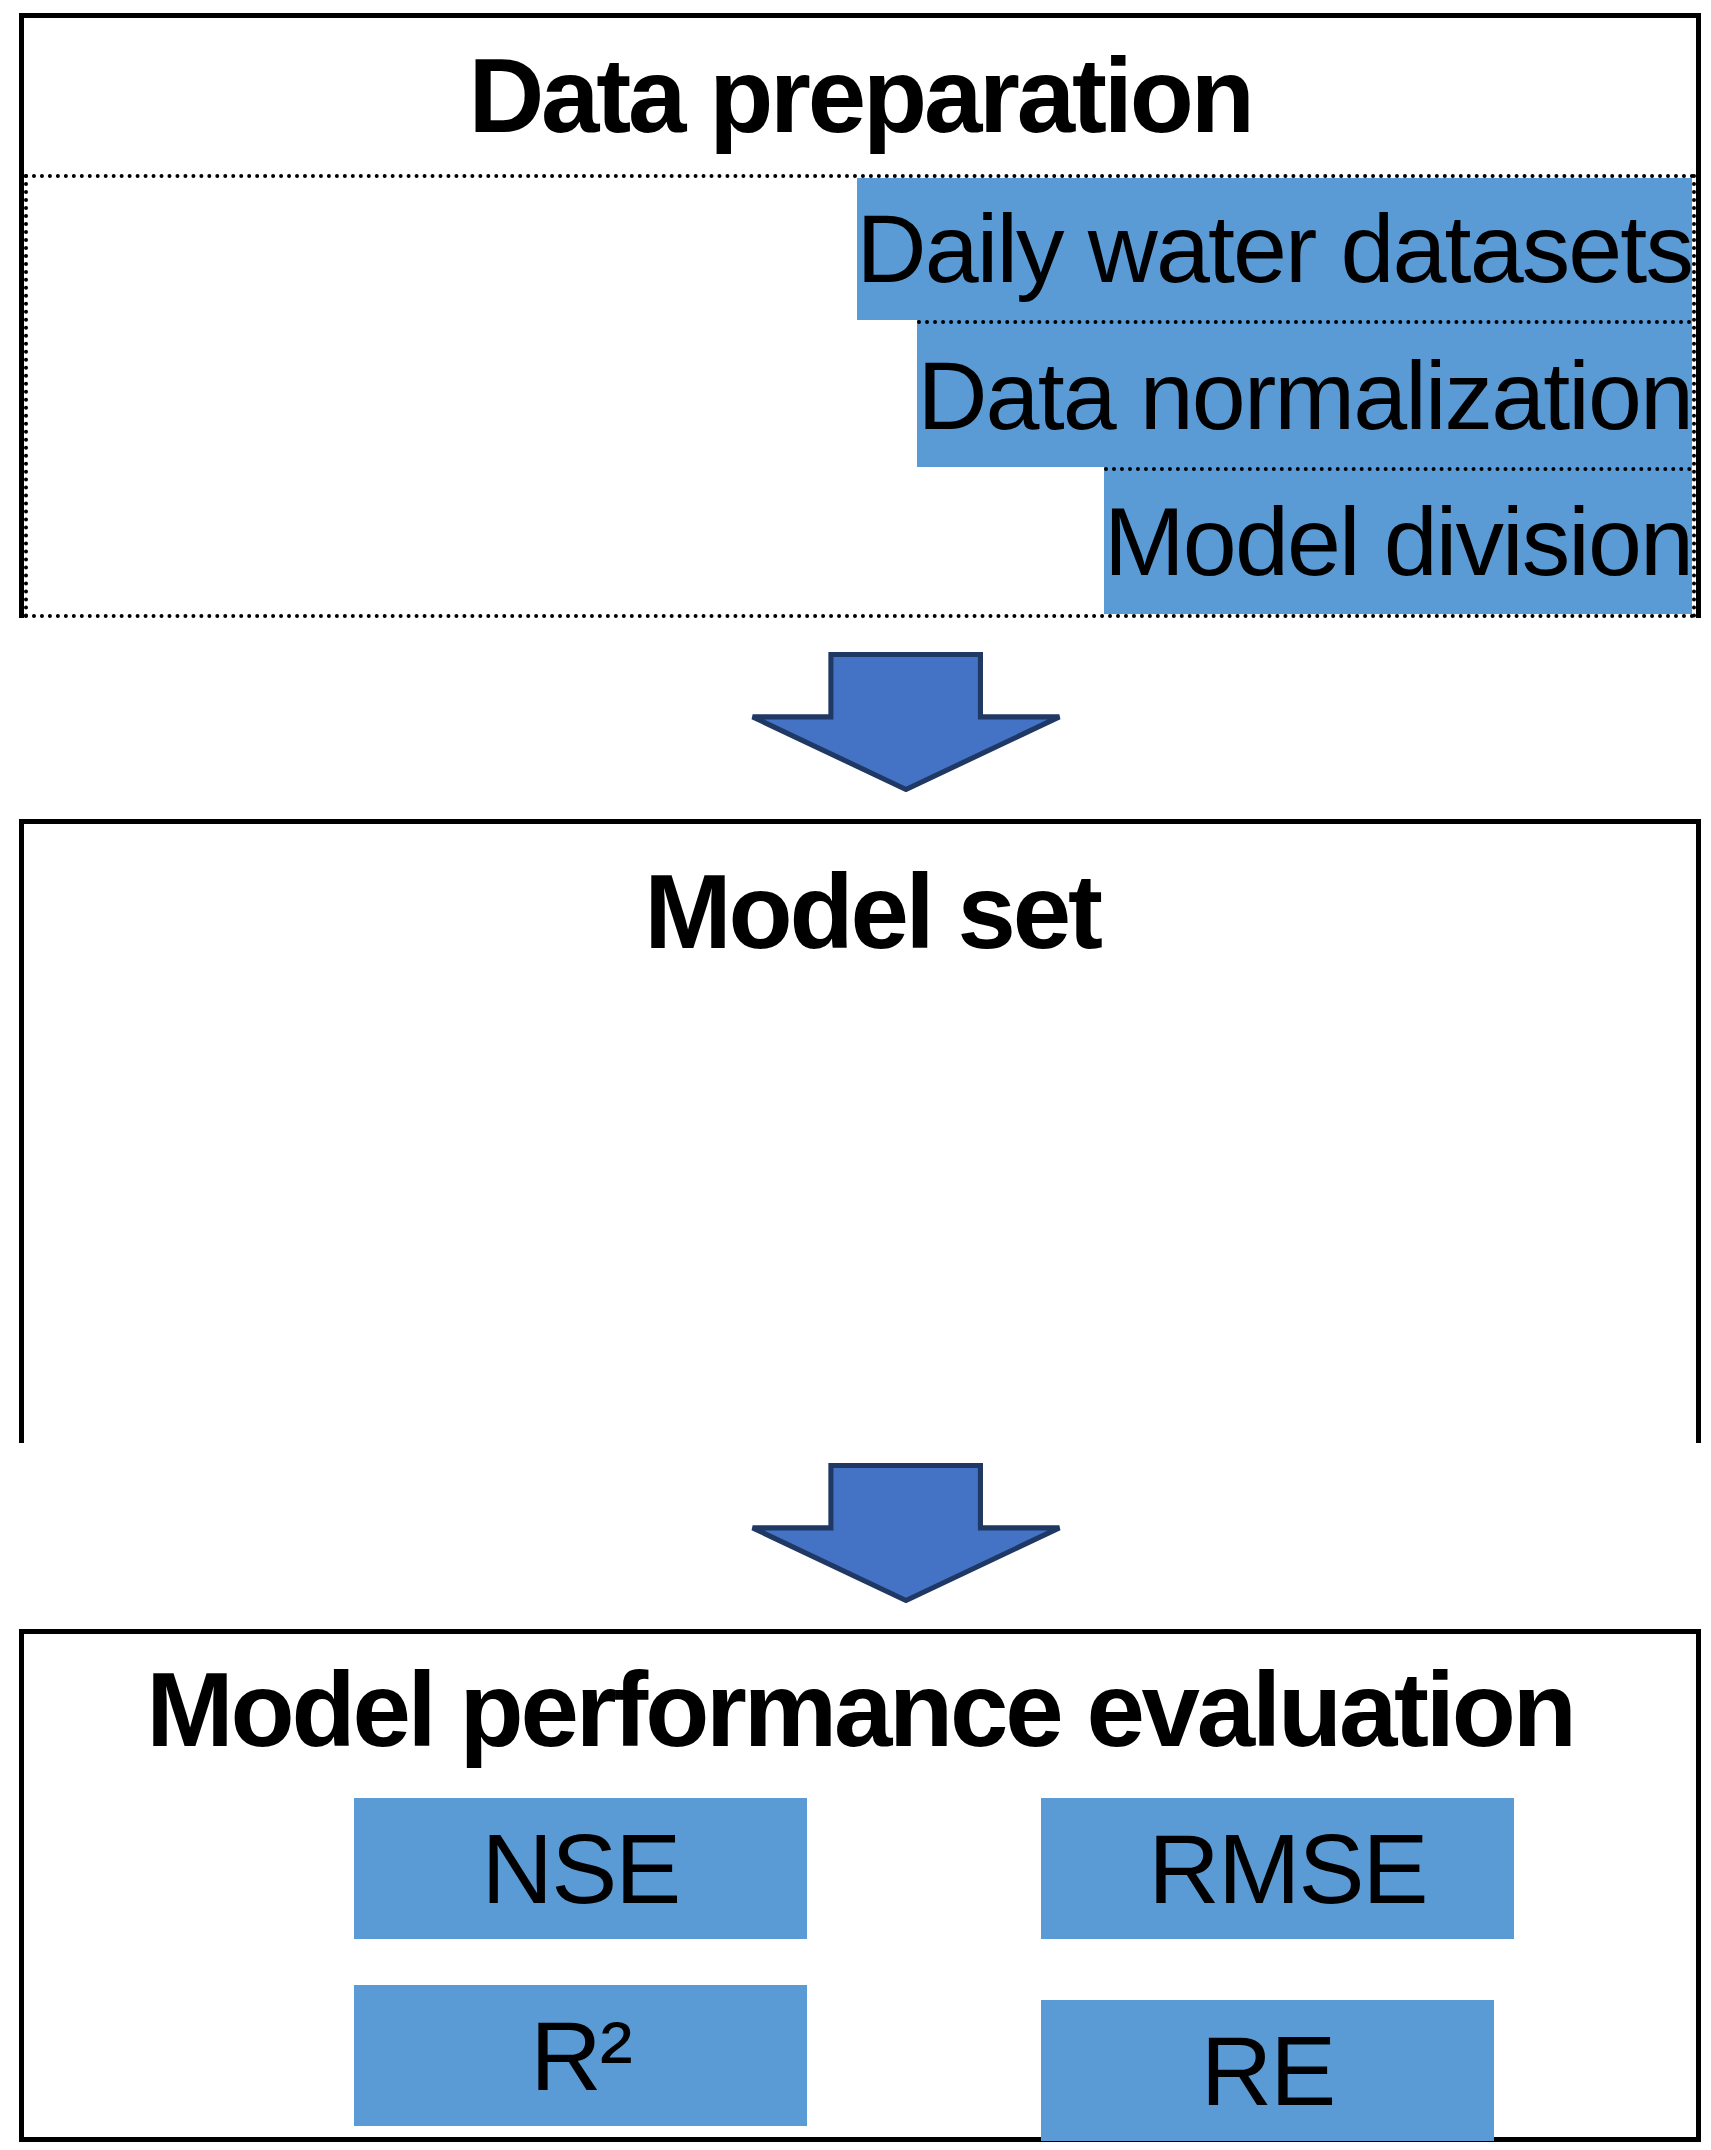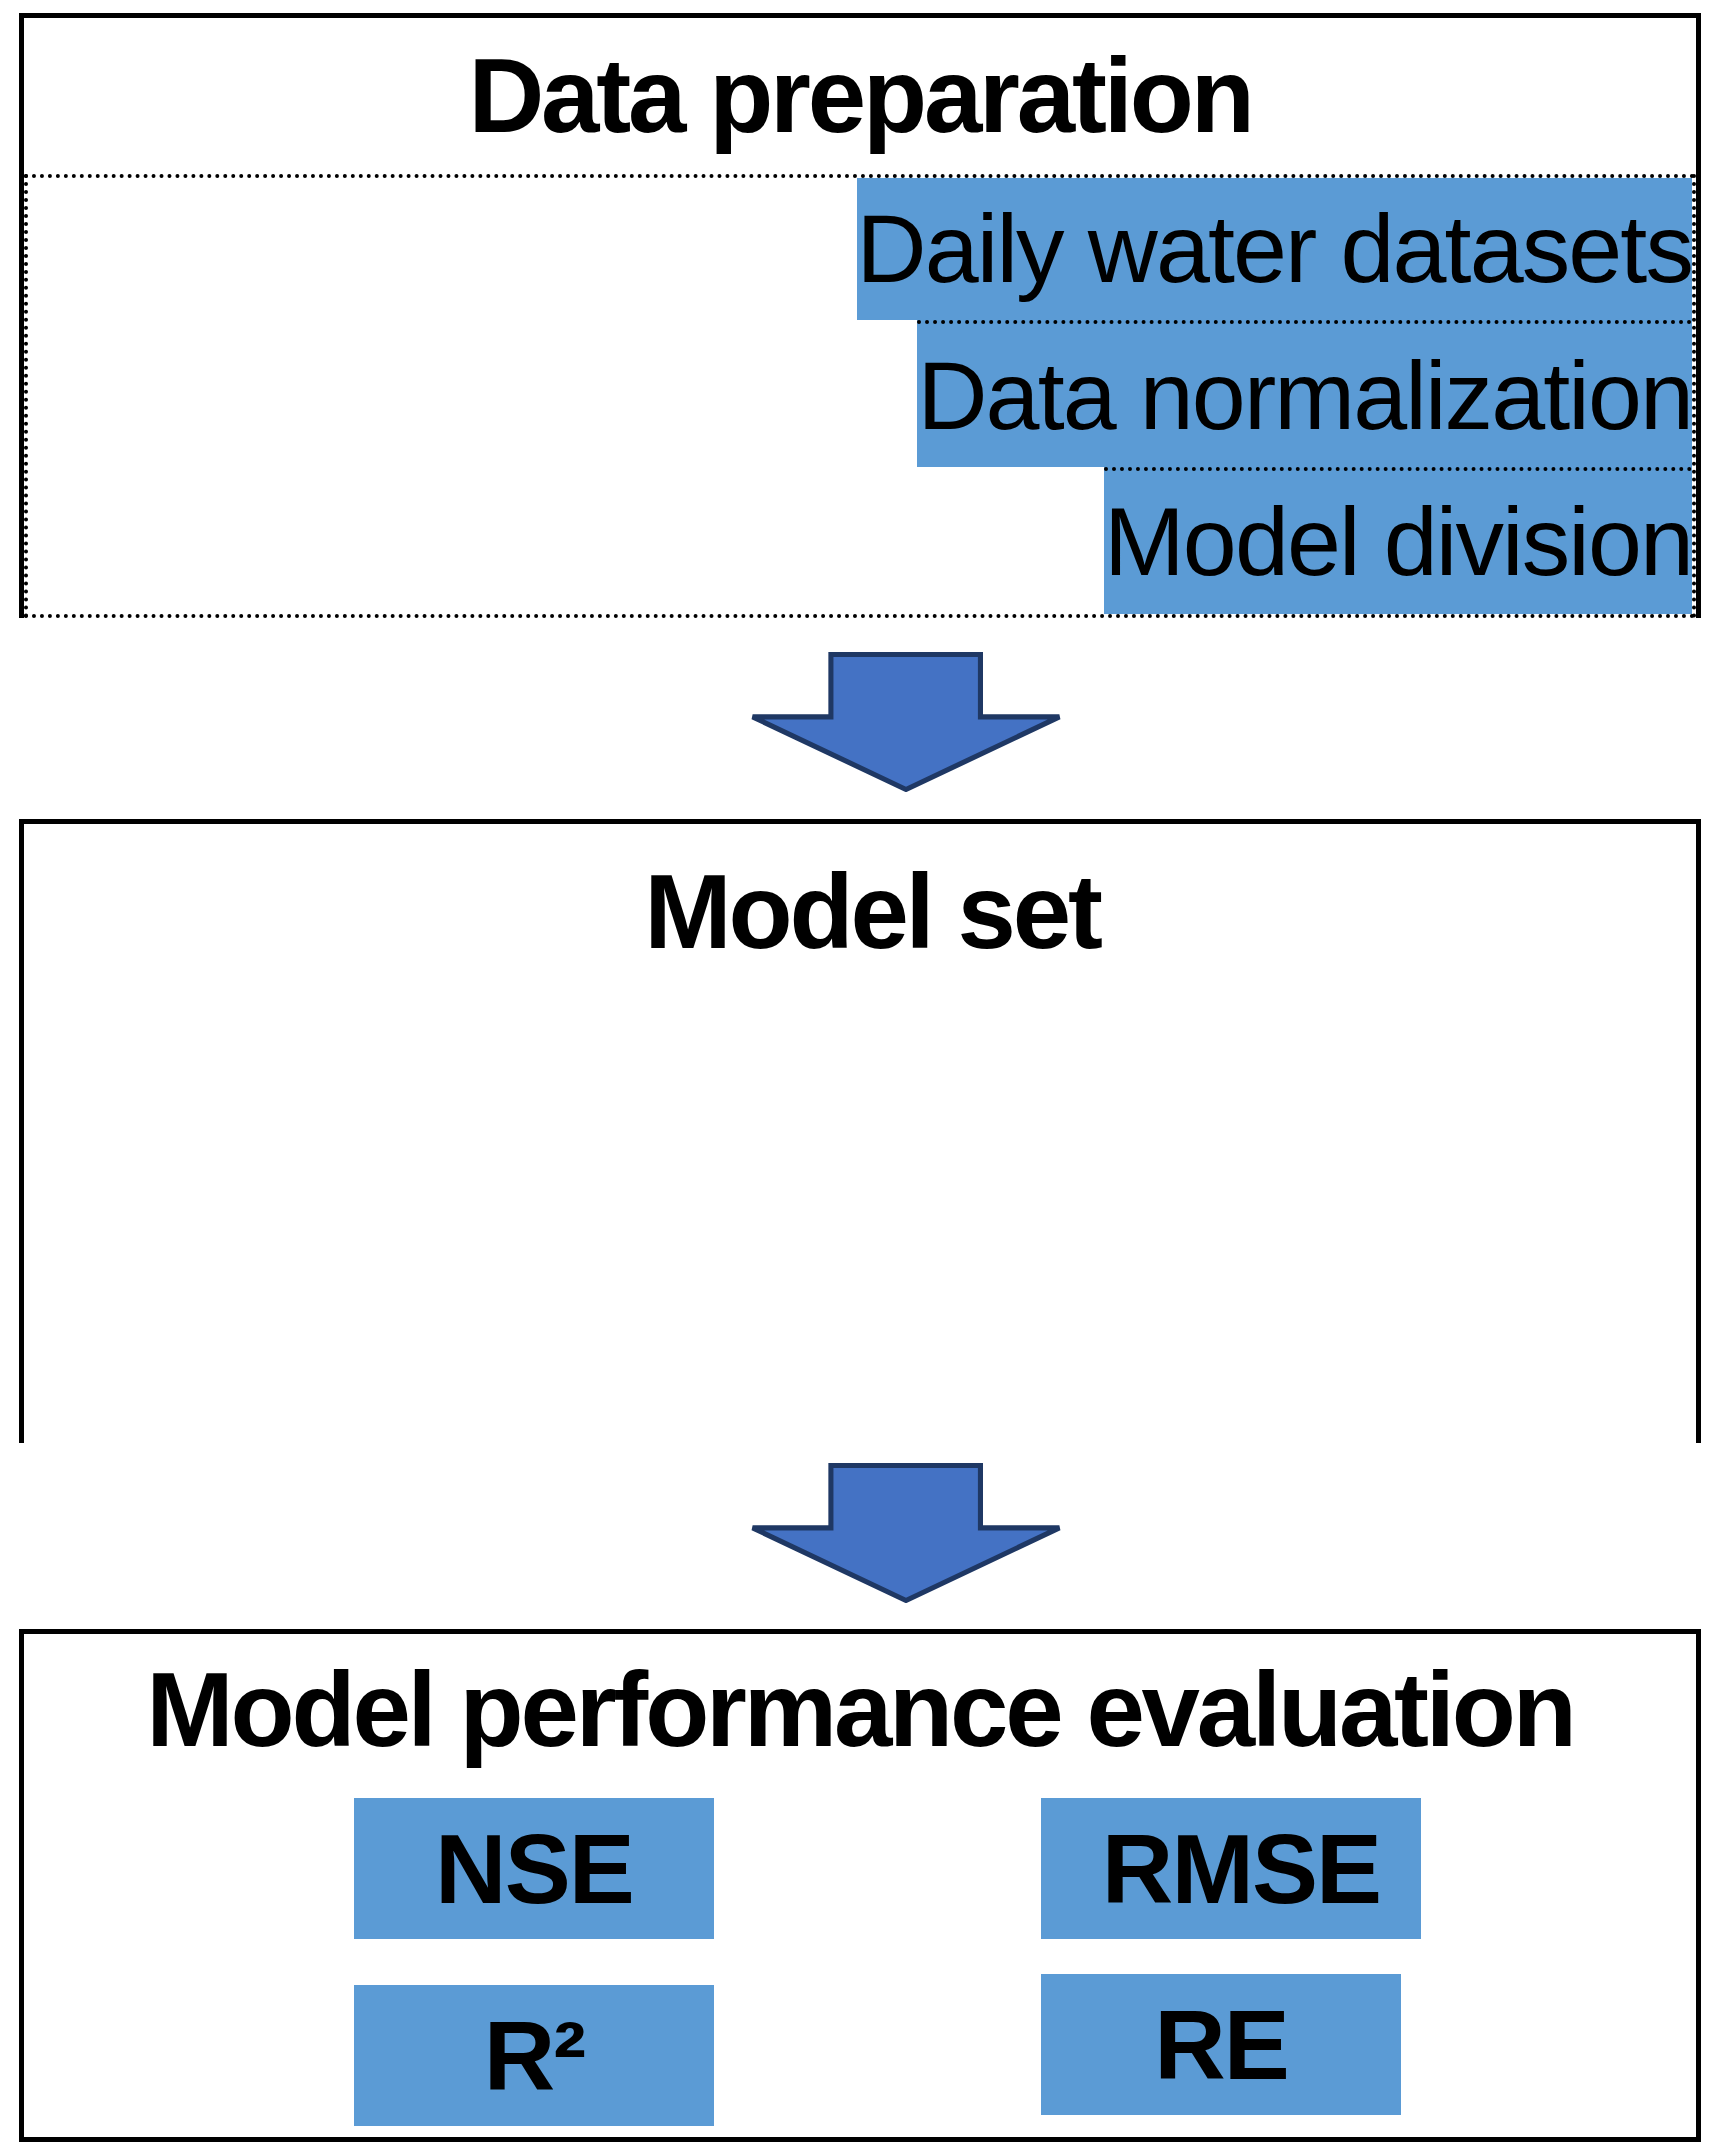--- a/index.html
+++ b/index.html
@@ -75,34 +75,33 @@
     fill: var(--arrow-fill, #4472C4);
     stroke: var(--arrow-outline, #1F3864);
     stroke-width: 8;
     stroke-linejoin: miter;
   }
 
   
   #panel-model-performance .panel-title { height: 151px; }
   .metric-box {
     position: absolute;
-    width: 360px;
+    width: 453px;
     height: 141px;
     background: var(--row-blue, #5B9BD5);
     display: flex;
     align-items: center;
     justify-content: center;
     font-size: 99px;
     letter-spacing: -1.9px;
-    font-weight: bold;
   }
   #metric-nse  { left: 330px;  top: 164px; }
   #metric-rmse { left: 1017px; top: 164px; padding-left: 20px; }
   #metric-r2   { left: 330px;  top: 351px; }
-  #metric-re   { left: 1017px; top: 340px; }
+  #metric-re   { left: 1017px; top: 366px; }
 </style>
 </head>
 <body style="--row-blue: #5B9BD5; --arrow-fill: #4472C4; --arrow-outline: #1F3864; --outline: #000000; --text: #000000; --background: #FFFFFF;">
 
 <div>
 
   <section class="panel no-bottom" id="panel-data-preparation">
     <div class="panel-title">Data preparation</div>
     <div class="rows">
       <div class="row">Daily water datasets</div>

